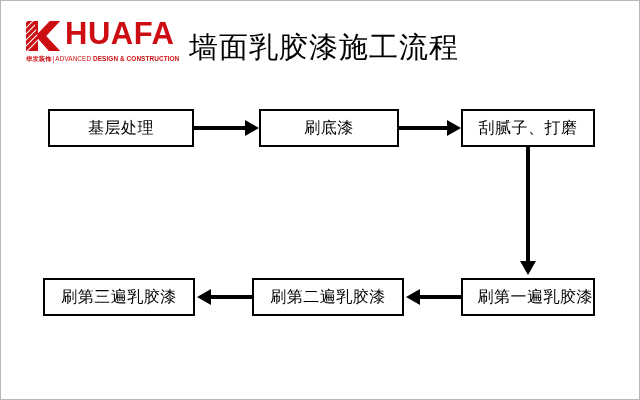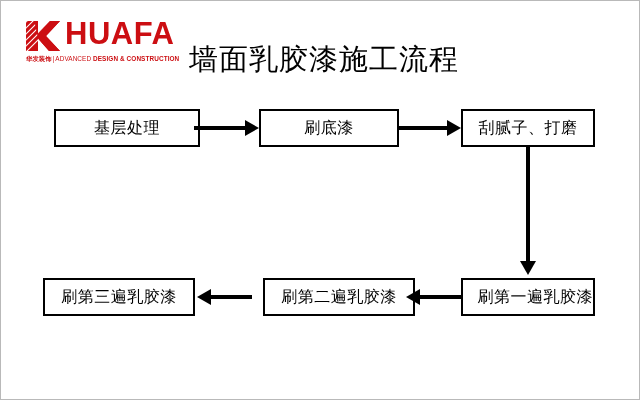--- a/index.html
+++ b/index.html
@@ -66,21 +66,20 @@
 
   #title {
     position: absolute;
     left: 188px;
     top: 26px;
     font-size: 29px;
     line-height: 40px;
     color: #000000;
     letter-spacing: 1px;
     white-space: nowrap;
-    margin-top: 12px;
   }
 
   
   .node {
     position: absolute;
     box-sizing: border-box;
     border: 2px solid #000000;
     background: #ffffff;
     color: #000000;
     font-size: 16px;
@@ -156,37 +155,37 @@
       <div id="logo-wordmark">HUAFA</div>
 
       <div id="logo-sub">
         <span class="cn">华发装饰</span><span class="bar">|</span><span class="thin">ADVANCED </span><span class="bold">DESIGN &amp; CONSTRUCTION</span>
       </div>
     </div>
 
     <div id="title">墙面乳胶漆施工流程</div>
   </div>
 
-  <div class="node" style="left:53px;  top:108px; width:146px; height:38px;">
+  <div class="node" style="left:47px;  top:108px; width:146px; height:38px;">
     <span>基层处理</span>
   </div>
 
   <div class="node" style="left:460px; top:108px; width:134px; height:38px;">
     <span>刮腻子、打磨</span>
   </div>
 
   <div class="node" style="left:258px; top:108px; width:140px; height:38px;">
     <span>刷底漆</span>
   </div>
 
   <div class="node" style="left:460px; top:277px; width:134px; height:38px;justify-content:flex-end;">
     <span>刷第一遍乳胶漆</span>
   </div>
 
-  <div class="node" style="left:251px; top:277px; width:152px; height:38px;margin-left:11px;">
+  <div class="node" style="left:251px; top:277px; width:152px; height:38px;">
     <span>刷第二遍乳胶漆</span>
   </div>
 
   <div class="node" style="left:42px;  top:277px; width:152px; height:38px;text-align:center;">
     <span>刷第三遍乳胶漆</span>
   </div>
 
   <div class="hline" style="left:193px; top:125px; width:51px;"></div>
   <div class="arrow-right" style="left:244px; top:119px;"></div>
 

